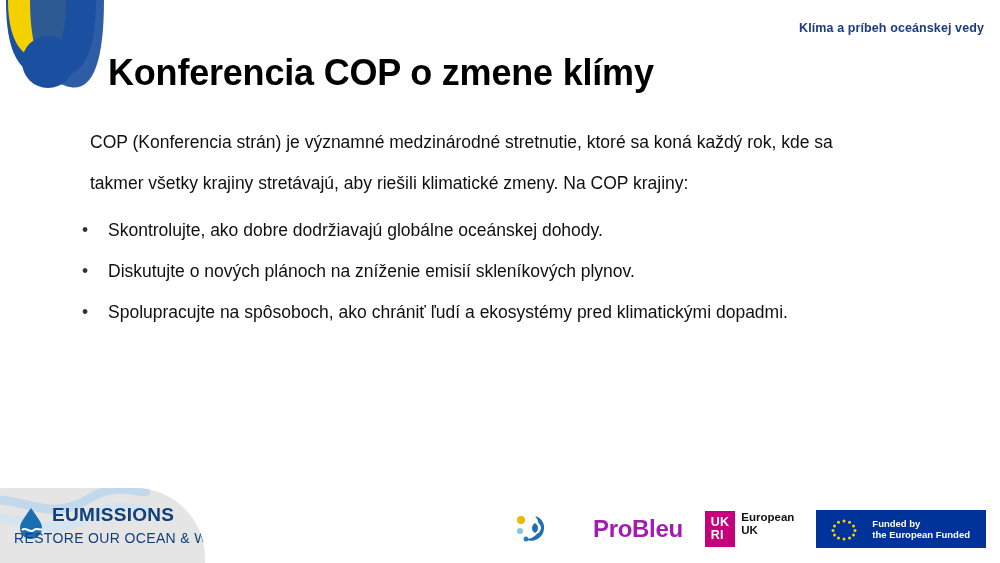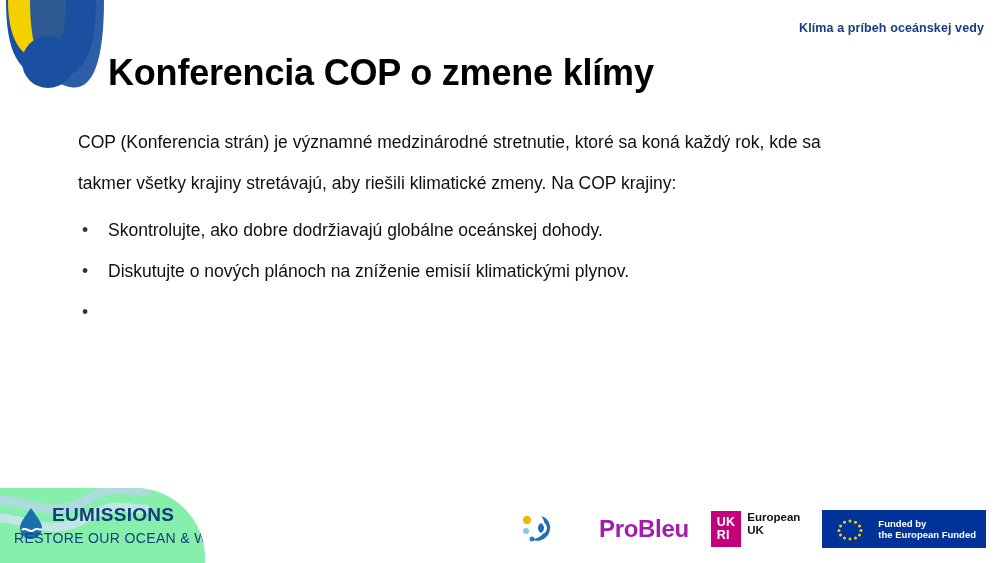--- a/index.html
+++ b/index.html
@@ -72,20 +72,21 @@
     color: #1a1a1a;
   }
   .para {
     font-size: 17.5px;
     line-height: 41px;
     color: #101010;
     margin: 0;
   }
   .para.intro {
     width: 800px;
+    margin-left: 12px;
   }
   .bullets {
     margin: 6px 0 0 0;
     padding: 0;
     list-style: none;
   }
   .bullets li {
     position: relative;
     font-size: 17.5px;
     line-height: 41px;
@@ -105,21 +106,21 @@
     width: 820px;
   }
 
   
   .eu-missions {
     position: absolute;
     left: 0;
     bottom: 0;
     width: 205px;
     height: 75px;
-    background: #86efac;
+    background: #e5e5e5;
     border-top-right-radius: 70px;
     overflow: hidden;
   }
   .eu-missions .wave-deco {
     position: absolute;
     left: -30px;
     top: -18px;
     width: 180px;
     height: 70px;
   }
@@ -204,21 +205,21 @@
     font-weight: bold;
     color: #111;
     line-height: 13px;
   }
 
   .eu-funded {
     display: flex;
     align-items: center;
     gap: 7px;
     background: #003399;
-    padding: 5px 10px 5px 7px;
+    padding: 5px 16px 5px 7px;
   }
   .eu-funded .flag {
     position: relative;
     width: 42px;
     height: 28px;
     background: #003399;
   }
   .eu-funded .ef-text {
     color: #ffffff;
     font-size: 9.5px;
@@ -251,24 +252,25 @@
   <div class="body-area">
     <p class="para intro">COP (Konferencia strán) je významné medzinárodné stretnutie, ktoré sa koná každý rok, kde sa takmer všetky krajiny stretávajú, aby riešili klimatické zmeny. Na COP krajiny:</p>
 
     <ul class="bullets">
       <li>
         <span class="dot">•</span>
         <span>Skontrolujte, ako dobre dodržiavajú globálne oceánskej dohody.</span>
       </li>
       <li>
         <span class="dot">•</span>
-        <span>Diskutujte o nových plánoch na zníženie emisií klimatickými plynov.</span>
+        <span>Diskutujte o nových plánoch na zníženie emisií skleníkových plynov.</span>
       </li>
       <li>
         <span class="dot">•</span>
+        <span>Spolupracujte na spôsoboch, ako chrániť ľudí a ekosystémy pred klimatickými dopadmi.</span>
       </li>
     </ul>
 
   </div>
 
   <div class="eu-missions">
     <svg class="wave-deco" viewBox="0 0 180 70" xmlns="http://www.w3.org/2000/svg">
       <path d="M0 40 C40 10 70 60 120 28 C150 10 170 26 180 20" stroke="#b9d6ec" stroke-width="9" fill="none" opacity="0.8"></path>
       <path d="M0 58 C40 28 70 78 120 46 C150 28 170 44 180 38" stroke="#cfe3f2" stroke-width="9" fill="none" opacity="0.8"></path>
     </svg>

